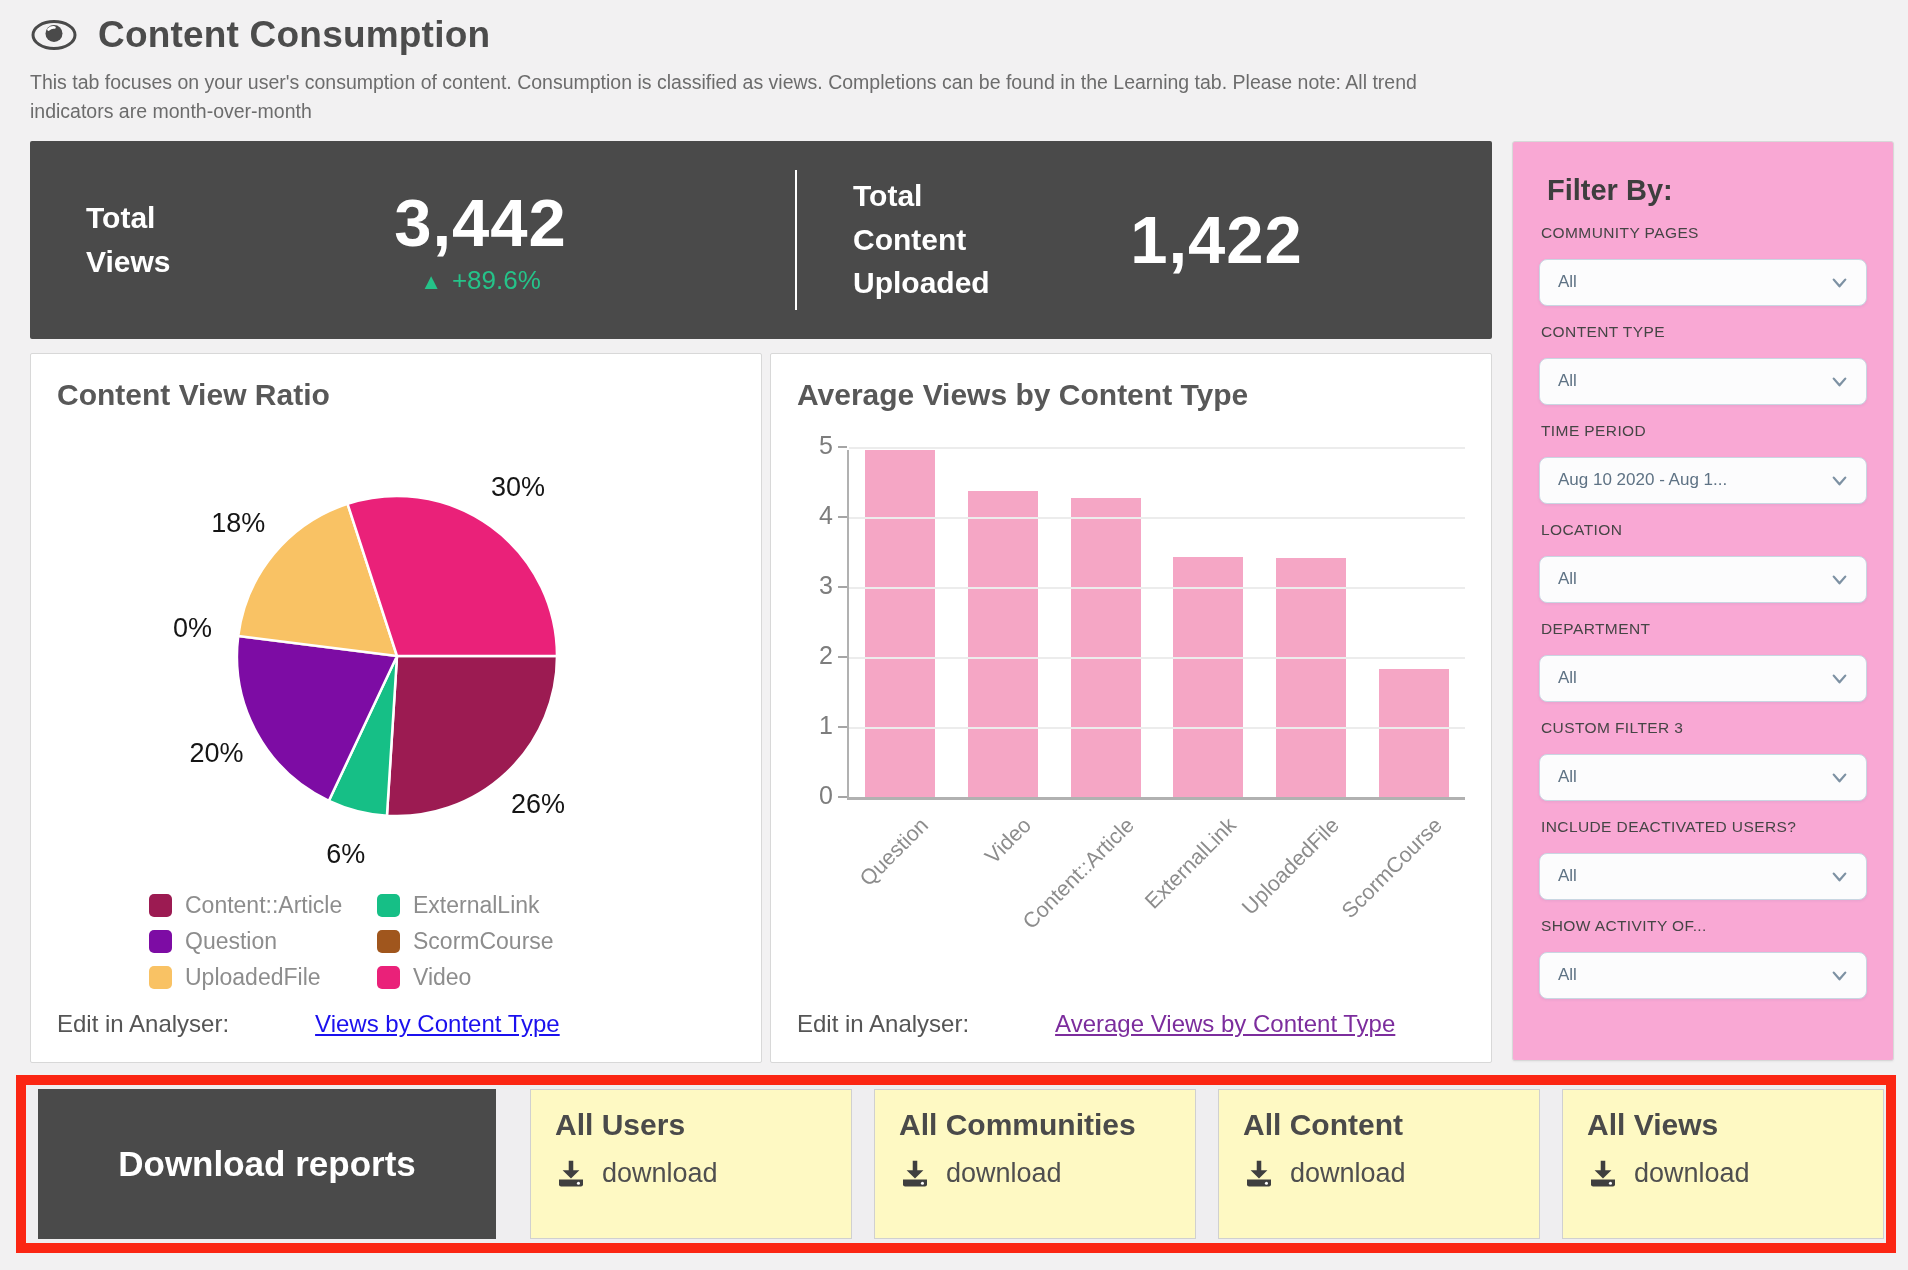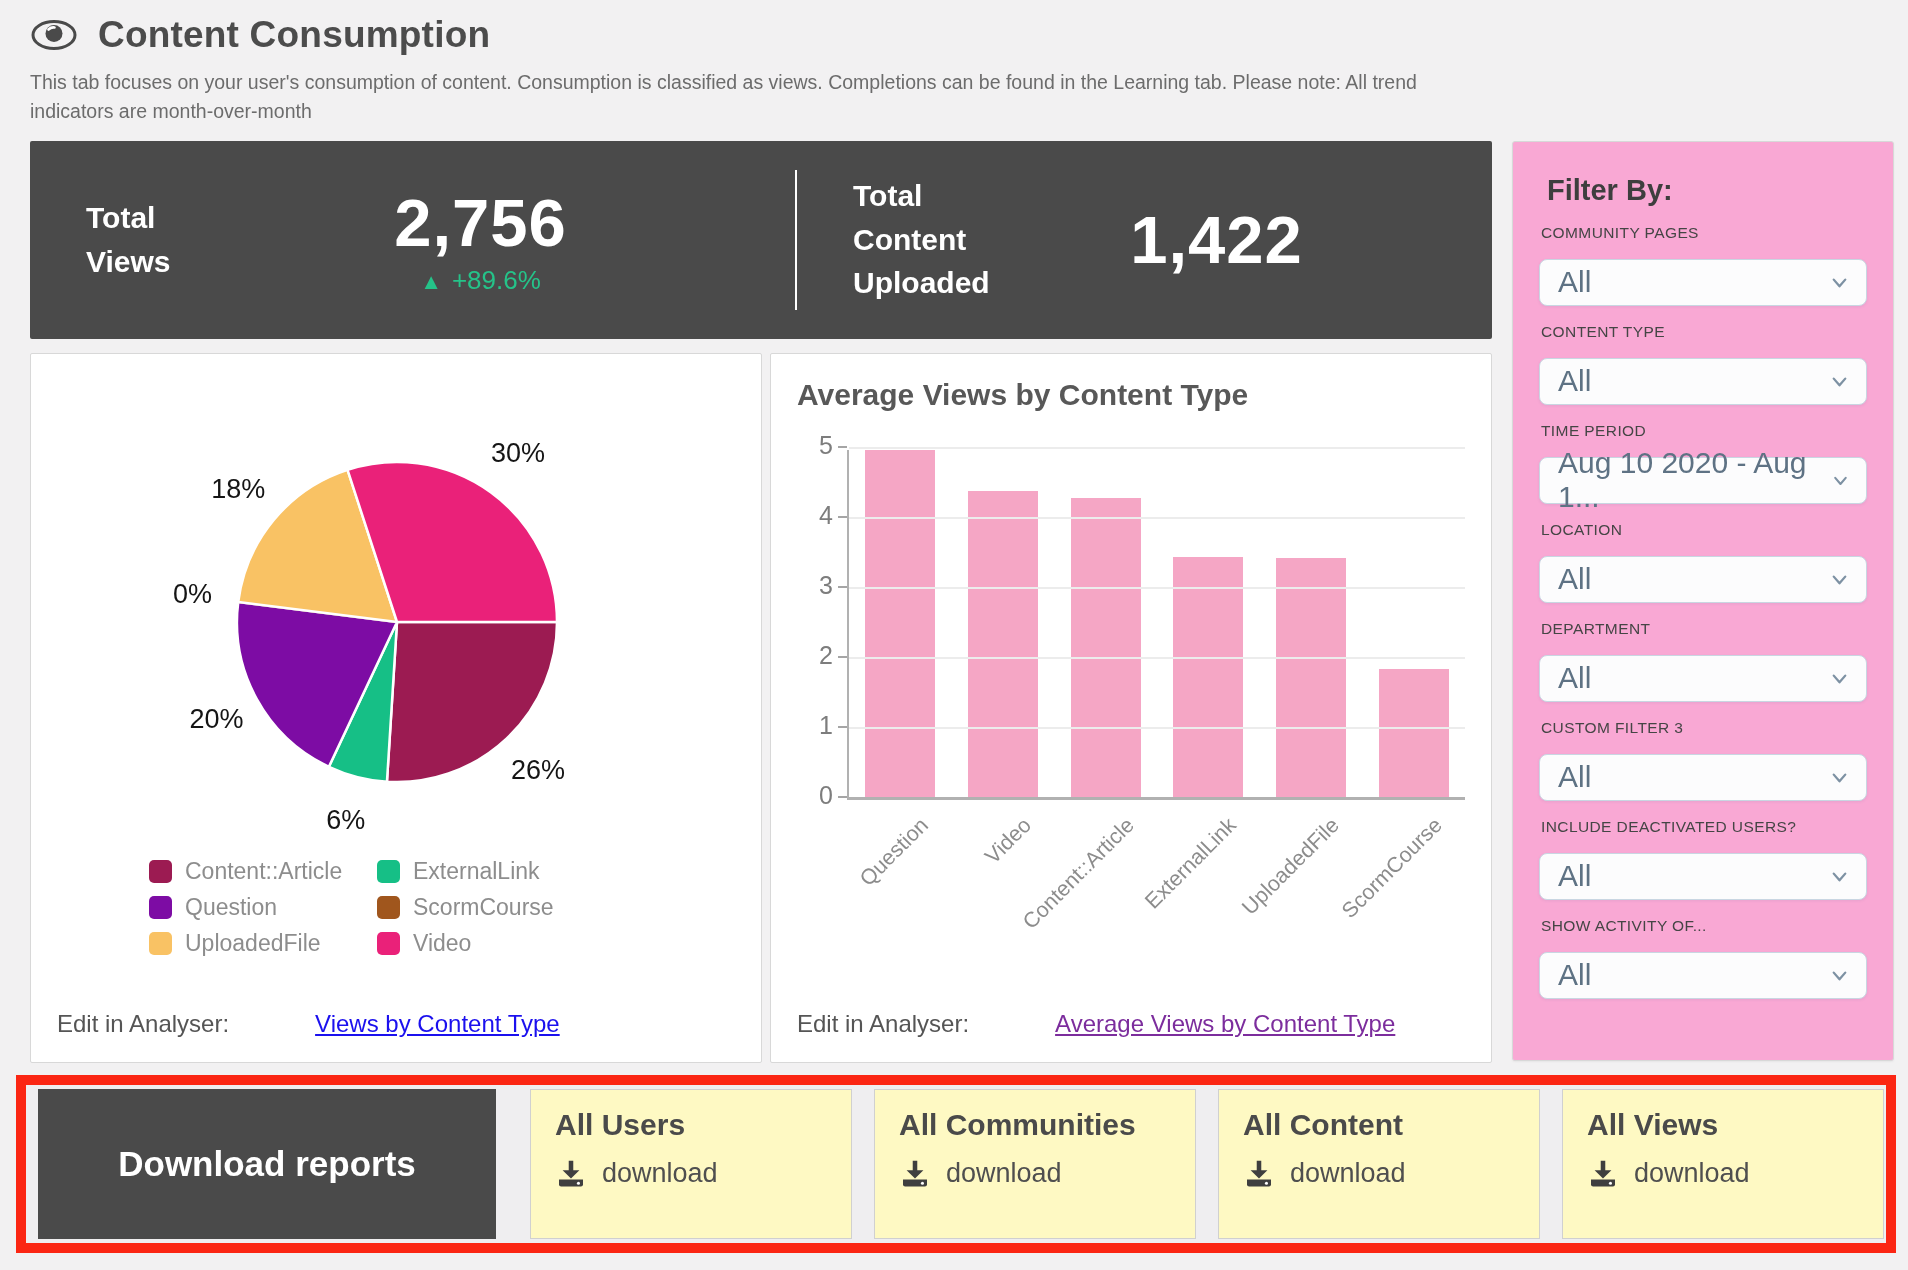--- a/index.html
+++ b/index.html
@@ -71,21 +71,21 @@
             text-align:right; transform:rotate(-45deg); transform-origin:top right;
             font-size:21.5px; color:#8c8c8c; white-space:nowrap; }
 
   
   .filter-panel { width:382px; height:920px; padding:24px 26px; background:#f9a8d4;
                   border:1px solid #d8d8d8; border-radius:3px; box-shadow:0 1px 2px rgba(0,0,0,.05); }
   .filter-title { font-size:29px; font-weight:600; color:#3e3e3e; margin:8px 0 10px 8px; }
   .filter-label { font-size:15.5px; letter-spacing:.4px; color:#454545; margin:17px 0 8px 2px; }
   .select { height:47px; border:1.6px solid #c9d6e2; border-radius:8px; background:#fcfcfd;
             display:flex; align-items:center; justify-content:space-between; padding:0 15px 0 18px;
-            font-size:30px; color:#5e7284; box-shadow:0 1px 3px rgba(27,78,128,.08); cursor:pointer;margin-top:17px; }
+            font-size:17px; color:#5e7284; box-shadow:0 1px 3px rgba(27,78,128,.08); cursor:pointer;margin-top:17px; }
   .select .chev { width:23px; height:23px; }
 
   
   .downloads { margin:12px 0 0 16px; width:1880px; height:178px; border:10px solid #fb2613;
                background:#efeef0; display:flex; align-items:center; gap:24px; padding:4px 12px; }
   .dl-heading { width:458px; height:150px; background:#4a4a4a; color:#fff; display:flex;
                 align-items:center; justify-content:center; font-size:35px; font-weight:600;
                 margin-right:10px; flex:0 0 auto; }
   .dl-card { width:322px; height:150px; background:#fef9c3; border:1px solid #d0d0d0;
              padding:18px 24px; display:flex; flex-direction:column; gap:16px; flex:0 0 auto; }
@@ -109,36 +109,37 @@
   <div class="page-desc">This tab focuses on your user's consumption of content. Consumption is classified as views. Completions can be found in the Learning tab. Please note: All trend indicators are month-over-month</div>
 </div>
 
 <div class="main-row">
   <div class="left-col">
 
     <div class="stat-bar">
       <div class="stat-sect left">
         <div class="stat-label">Total Views</div>
         <div class="stat-value-wrap">
-          <div class="stat-value">2,756</div>
+          <div class="stat-value">3,442</div>
           <div class="stat-trend"><span class="tri">▲</span><span>+89.6%</span></div>
         </div>
       </div>
       <div class="stat-divider"></div>
       <div class="stat-sect right">
         <div class="stat-label">Total Content Uploaded</div>
         <div class="stat-value-wrap">
           <div class="stat-value">1,422</div>
         </div>
       </div>
     </div>
 
     <div class="charts-row">
 
       <div class="card chart-card pie-card">
+        <div class="chart-title">Content View Ratio</div>
         <svg id="pie-svg" class="pie-svg" width="680" height="478" viewBox="0 0 680 478">
             <path d="M 340 244 L 500 244 A 160 160 0 0 1 329.95351687530984 403.6842765485235 Z" fill="#9c1b52" stroke="#fff" stroke-width="2.5" stroke-linejoin="round"></path>
             <text x="481.0167038213098" y="394.16753724881085" text-anchor="middle" dominant-baseline="middle" font-size="27" fill="#151515">26%</text>
             <path d="M 340 244 L 329.95351687530984 403.6842765485235 A 160 160 0 0 1 271.8753133495884 388.77232839456315 Z" fill="#16bf86" stroke="#fff" stroke-width="2.5" stroke-linejoin="round"></path>
             <text x="288.76988324403976" y="443.528131192498" text-anchor="middle" dominant-baseline="middle" font-size="27" fill="#151515">6%</text>
             <path d="M 340 244 L 271.8753133495884 388.77232839456315 A 160 160 0 0 1 181.26164778968354 223.94668262971132 Z" fill="#7d0ca4" stroke="#fff" stroke-width="2.5" stroke-linejoin="round"></path>
             <text x="159.480823910964" y="343.2412568649532" text-anchor="middle" dominant-baseline="middle" font-size="27" fill="#151515">20%</text>
             <line x1="340" y1="244" x2="181.26164778968354" y2="223.94668262971132" stroke="#a0561d" stroke-width="2"></line>
             <text x="135.62437152921757" y="218.18135388575334" text-anchor="middle" dominant-baseline="middle" font-size="27" fill="#151515">0%</text>
             <path d="M 340 244 L 181.26164778968354 223.94668262971132 A 160 160 0 0 1 290.5572809000085 91.83095739277539 Z" fill="#f9c264" stroke="#fff" stroke-width="2.5" stroke-linejoin="round"></path>

